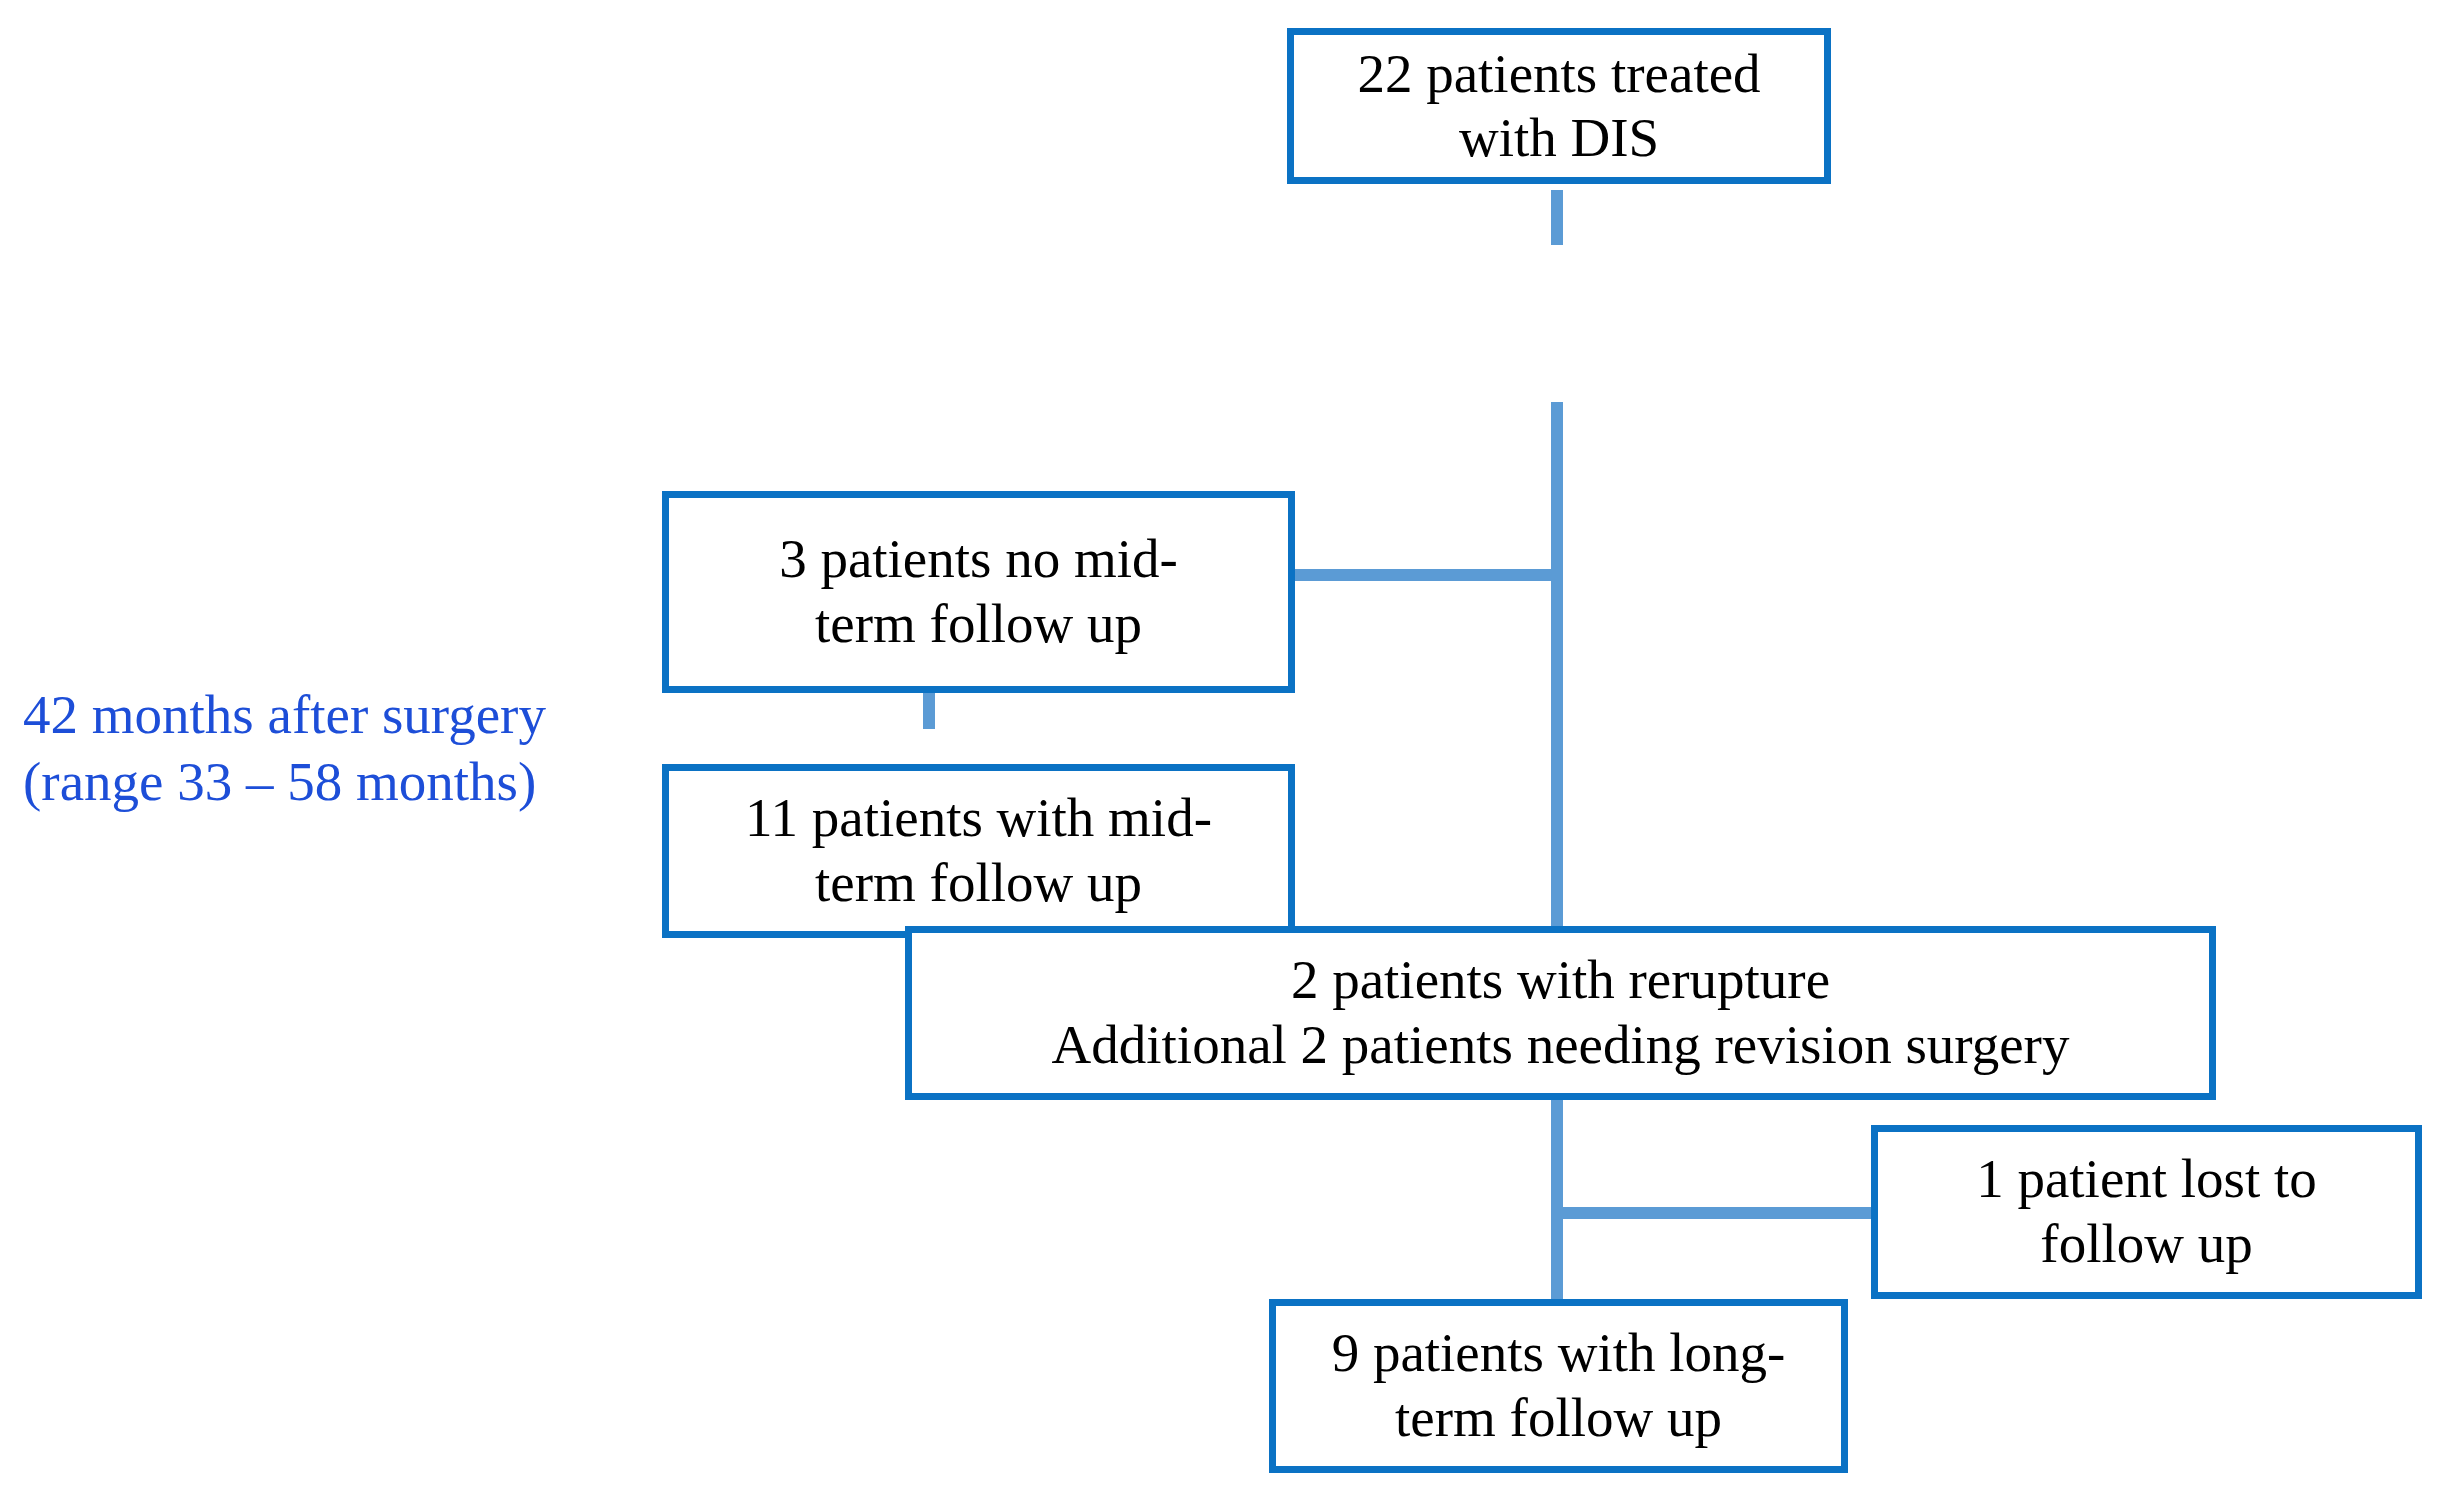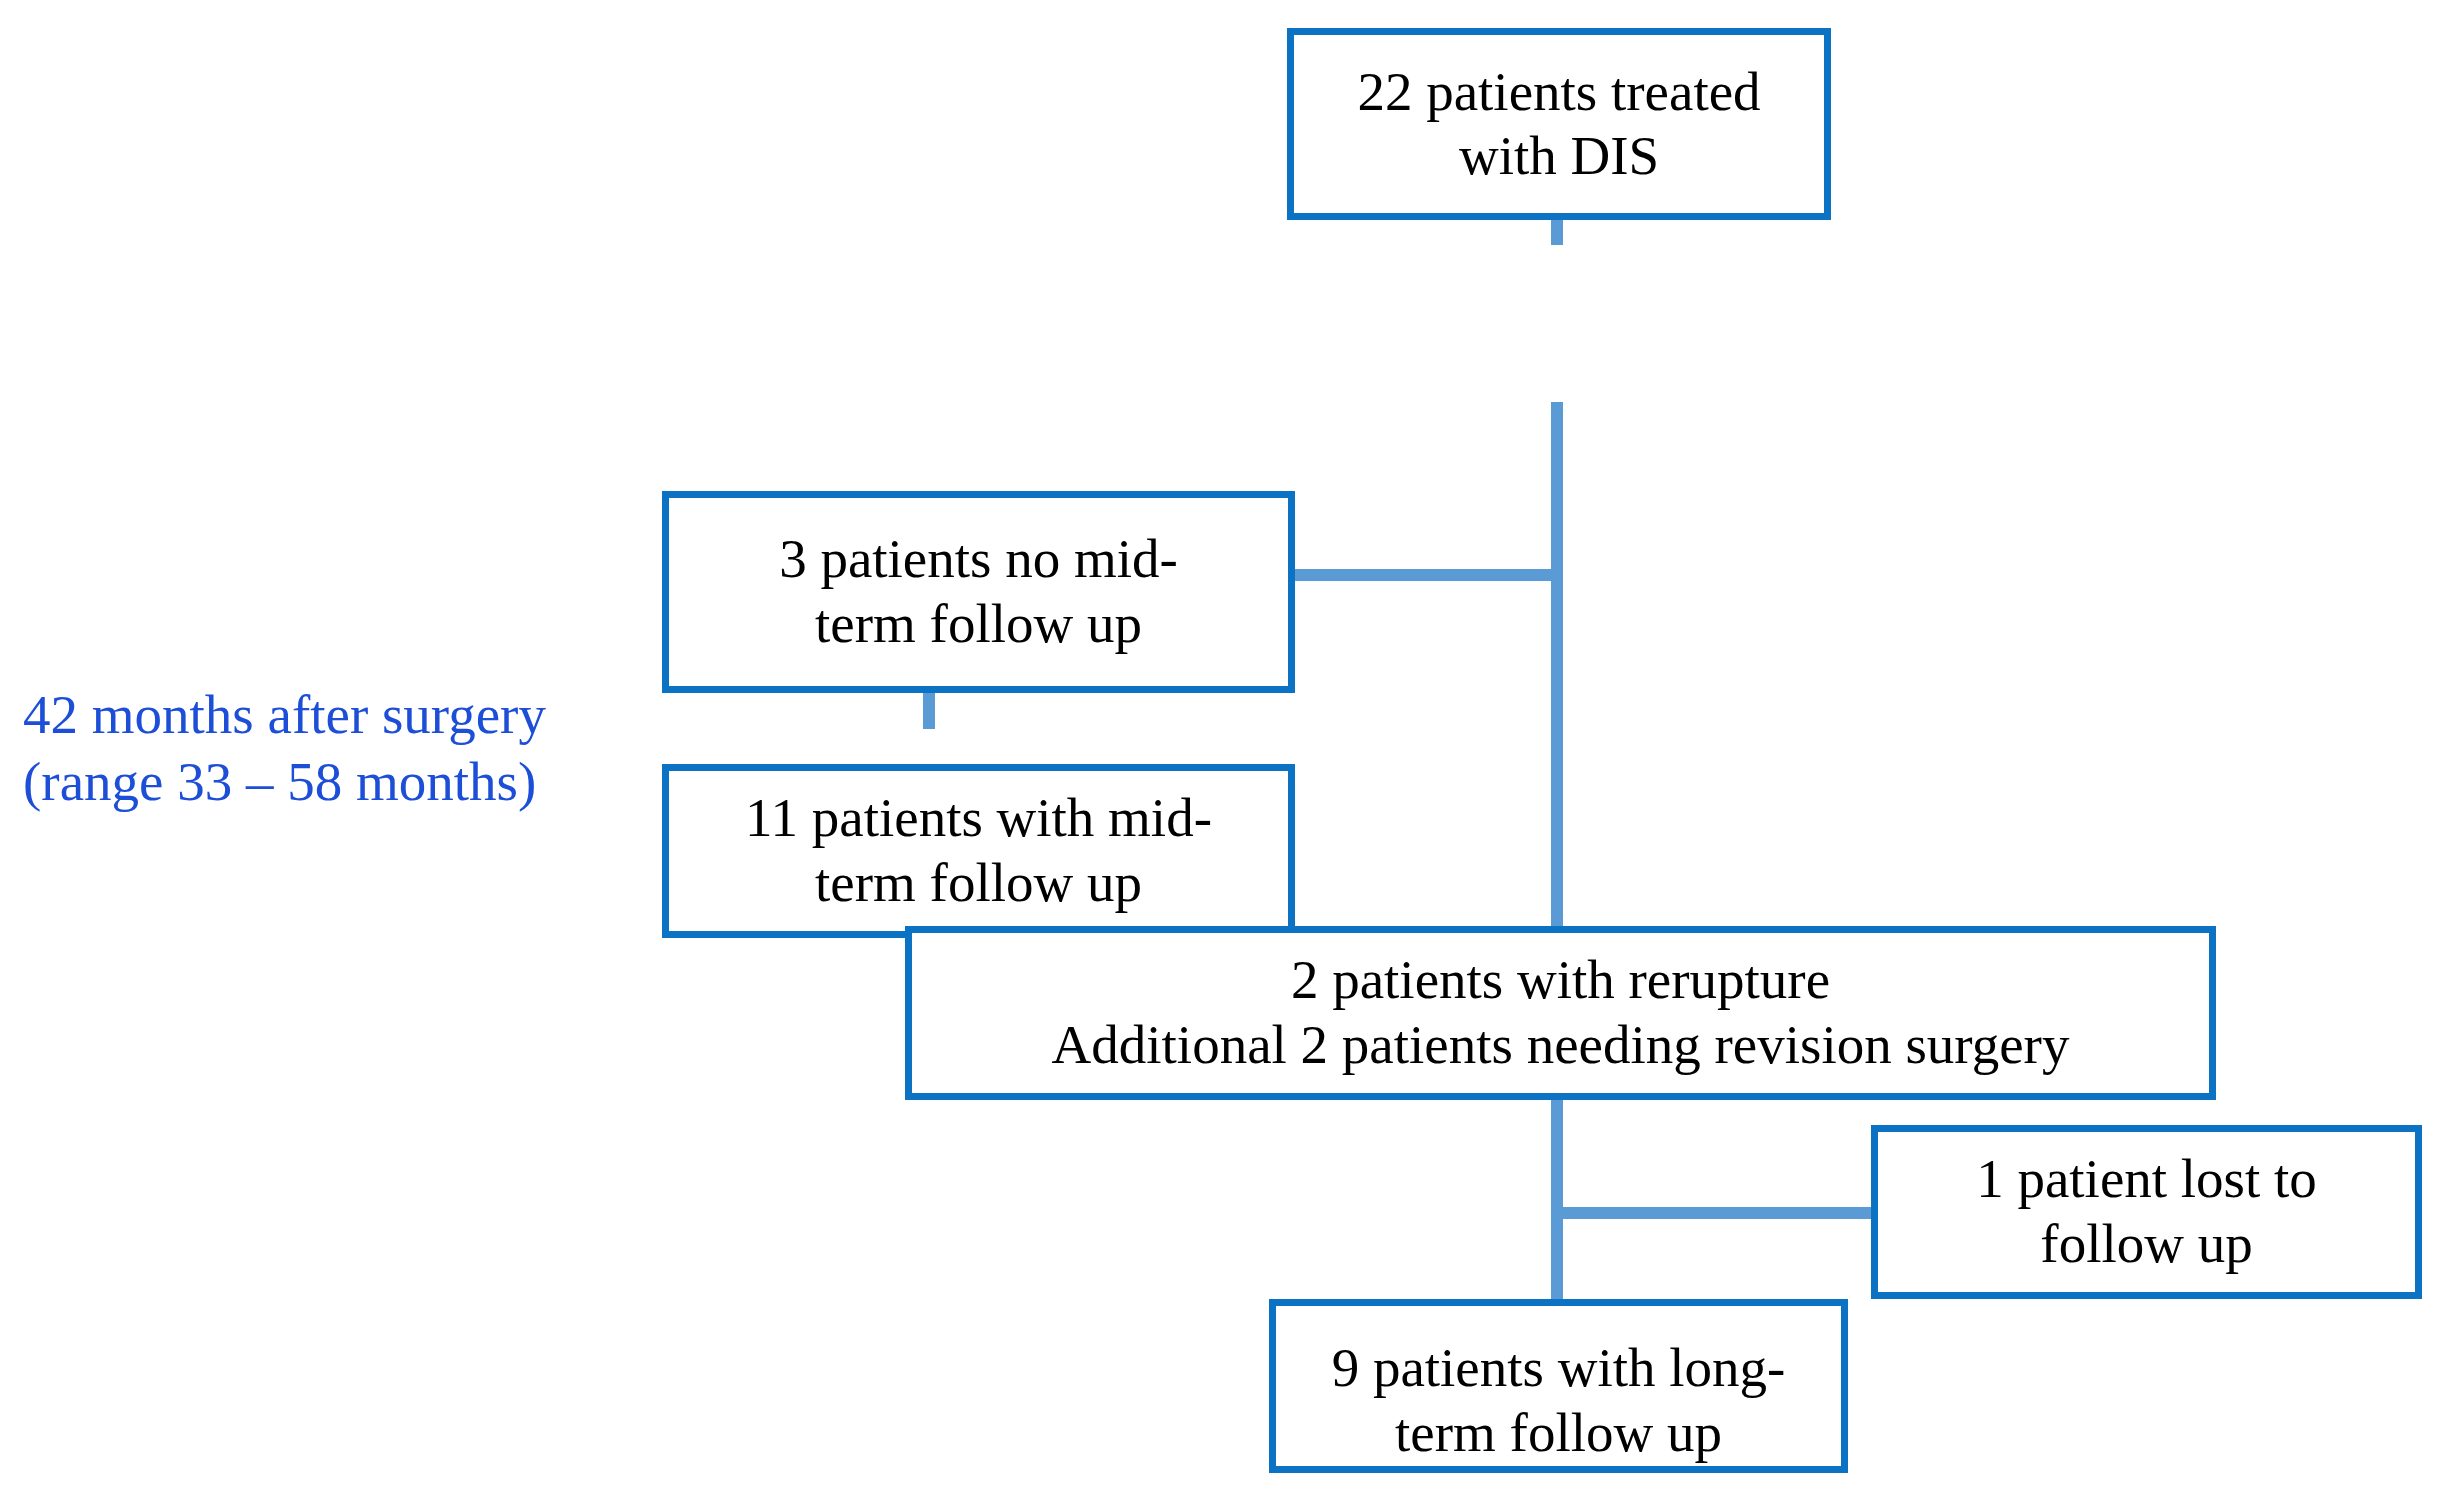--- a/index.html
+++ b/index.html
@@ -46,27 +46,27 @@
     position: absolute;
     z-index: 3;
     font-size: 55px;
     line-height: 1.22;
     text-align: left;
     white-space: pre-line;
     color: #1d4ed8;
   }
 
   
-  #box-treated        { left: 1287px; top: 28.4px;   width: 544px;  height: 192px; }
+  #box-treated        { left: 1287px; top: 28.4px;   width: 544px;  height: 156px; }
   #box-rerupture8     { left: 1287px; top: 236px;  width: 544px;  height: 174px; }
   #box-no-midterm     { left: 662px;  top: 491px;  width: 633px;  height: 202px; }
   #box-with-midterm   { left: 662px;  top: 722px;  width: 633px;  height: 174px; margin-top: 42px; }
   #box-rerupture2     { left: 905px; top: 926px; width: 1311px; height: 174px; }
   #box-lost           { left: 1871px; top: 1125px; width: 551px;  height: 174px; }
-  #box-longterm       { left: 1269px; top: 1299px; width: 579px;  height: 174px; align-items: flex-end; }
+  #box-longterm       { left: 1269px; top: 1299px; width: 579px;  height: 174px; }
 
   
   #conn-v1 { left: 1551px; top: 190px;  width: 12.4px;  height: 55px;  }
   #conn-v2 { left: 1551px; top: 402px;  width: 12.4px;  height: 535px; }
   #conn-v3 { left: 1551px; top: 1091px; width: 12.4px;  height: 220px; }
   
   #conn-h1 { left: 1286px; top: 569px;  width: 271px; height: 11.6px; }
   
   #conn-v4 { left: 923px; top: 654px;  width: 12.4px;  height: 75px;  }
   

